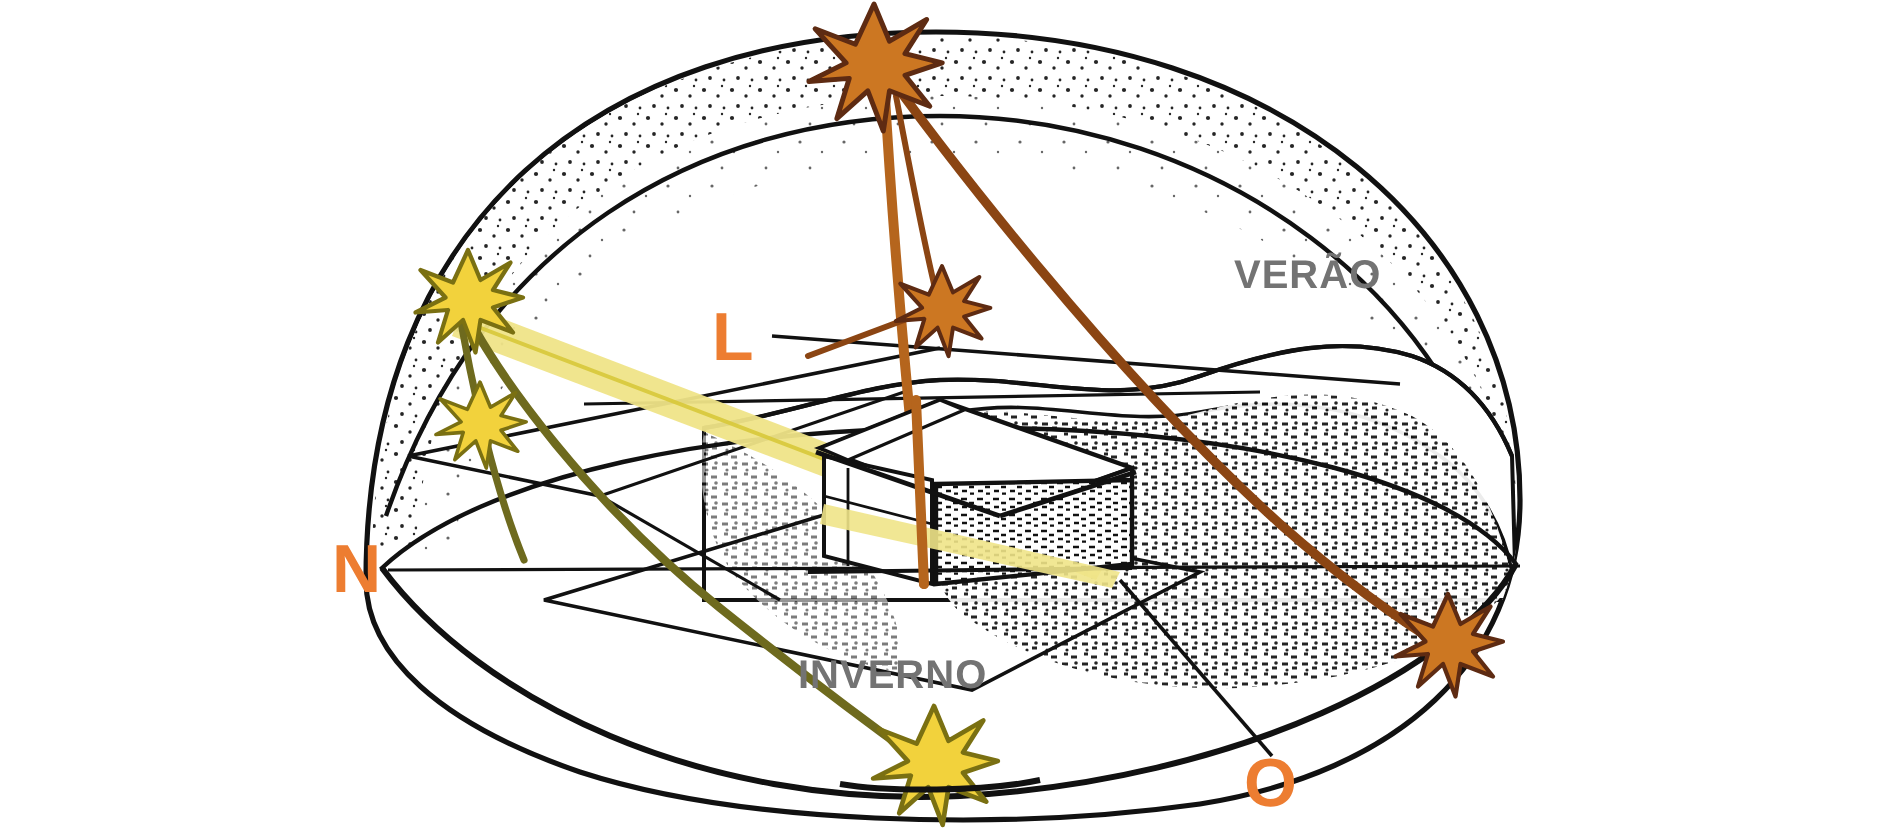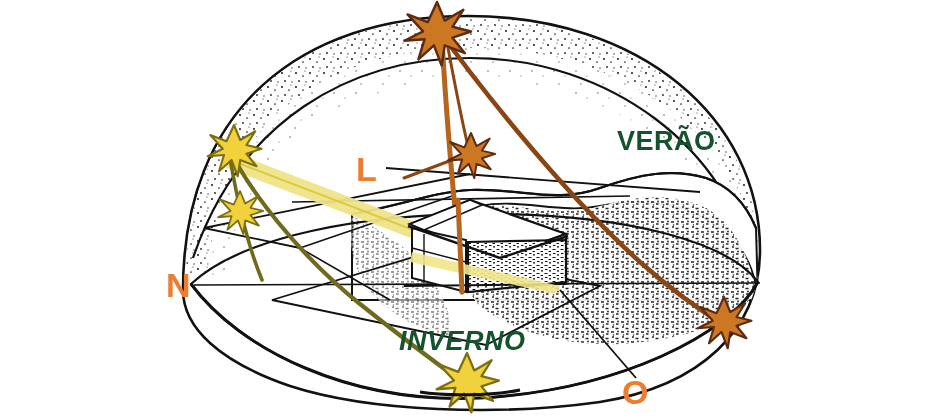--- a/index.html
+++ b/index.html
@@ -32,29 +32,29 @@
     line-height: 1;
     user-select: none;
   }
   .label-cardinal {
     font-weight: bold;
     font-size: 34px;
     letter-spacing: 0px;
   }
   .label-season {
     font-weight: bold;
-    font-size: 27px;
-    color: #14532d;
+    font-size: 20px;
+    color: #737373;
     letter-spacing: 0.5px;
   }
   #label-N { left: 166px; top: 268px; }
   #label-L { left: 356px; top: 152px; }
   #label-O { left: 622px; top: 375px; }
   #label-verao { left: 617px; top: 128px; }
-  #label-inverno { left: 399px; top: 328px; font-style: italic; }
+  #label-inverno { left: 399px; top: 328px; }
 </style>
 </head>
 <body>
 
 <div id="diagram-root">
 
   <svg id="scene-svg" viewBox="0 0 940 419">
     <defs>
 
       <pattern id="stipple" width="14" height="14" patternUnits="userSpaceOnUse">

